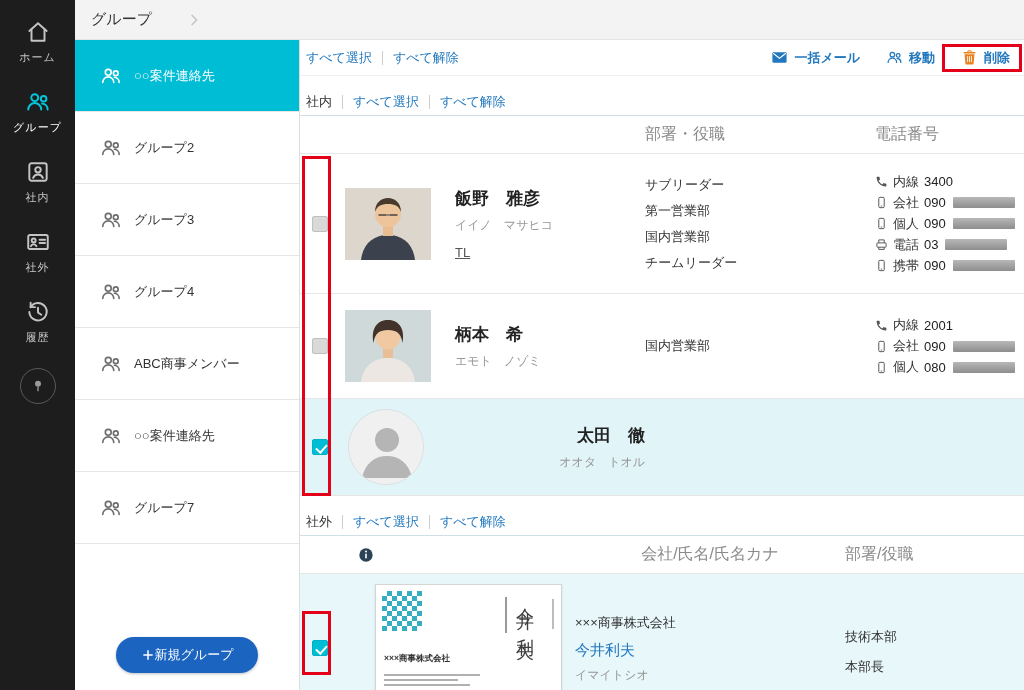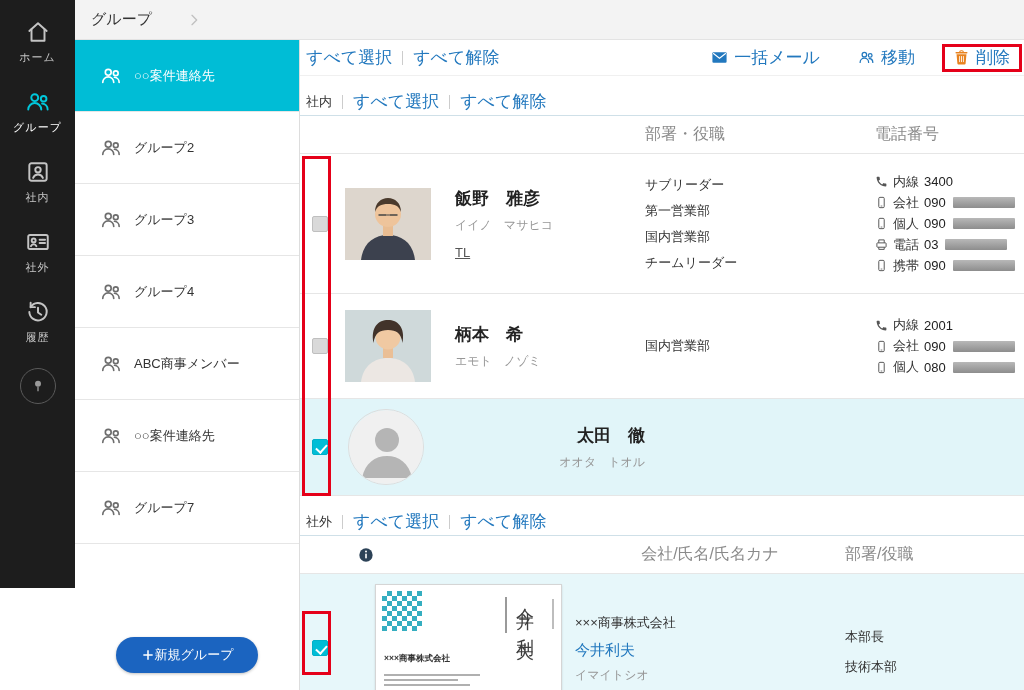--- a/index.html
+++ b/index.html
@@ -1,21 +1,21 @@
 <!DOCTYPE html>
 <html><head>
 <meta charset="utf-8">
 <style>
   * { box-sizing: border-box; margin: 0; padding: 0; }
   html,body { width:1024px; height:690px; }
   body { font-family:"Liberation Sans","DejaVu Sans",sans-serif; background:#fff; overflow:hidden; }
   .app { position:relative; width:1024px; height:690px; background:#fff; overflow:hidden; }
 
   
-  .sidenav { position:absolute; left:0; top:0; width:75px; height:588px; background:#1d1d1d; z-index:5;font-family:Liberation Serif, serif; }
+  .sidenav { position:absolute; left:0; top:0; width:75px; height:690px; background:#1d1d1d; z-index:5;font-family:Liberation Serif, serif; }
   .nav-item { height:70px; padding-top:13px; display:flex; flex-direction:column; align-items:center; gap:5px; color:#c4c4c4; cursor:pointer; }
   .nav-item:first-child { margin-top:6px; }
   .nav-item .nicon { width:26px; height:26px; color:#c4c4c4; }
   .nav-item .nlbl { font-size:11px; letter-spacing:1px; }
   .nav-item.active .nicon { color:#00c8dc; }
   .nav-item.active .nlbl { color:#ffffff; }
   .nav-pin { margin:12px auto 0; width:36px; height:36px; border:1.5px solid #5a5a5a; border-radius:50%; display:flex; align-items:center; justify-content:center; color:#9a9a9a; cursor:pointer; }
 
   svg.ic { display:block; }
   svg.stroke { fill:none; stroke:currentColor; stroke-width:1.8; stroke-linecap:round; stroke-linejoin:round; }
@@ -30,23 +30,23 @@
   .group-item { height:72px; display:flex; align-items:center; gap:12px; padding-left:25px; border-bottom:1px solid #e6e6e6; font-size:13px; color:#333; cursor:pointer; }
   .group-item .gicon { width:22px; height:22px; color:#6d6d6d; flex:0 0 auto; }
   .group-item.active { background:#00bdd6; color:#fff; }
   .group-item.active .gicon { color:#fff; }
   .new-group { position:absolute; left:50%; transform:translateX(-50%); bottom:17px; width:142px; height:36px; border-radius:18px; background:#1b64c0; color:#fff; font-size:13px; display:flex; align-items:center; justify-content:center; cursor:pointer; box-shadow:0 1px 3px rgba(0,0,0,.25); }
   .new-group .plus { width:14px; height:14px; }
 
   
   .main { position:absolute; left:300px; top:40px; width:724px; height:650px; background:#fff; overflow:hidden; }
   .toolbar { height:36px; display:flex; align-items:center; padding:0 14px 0 6px; border-bottom:1px solid #f0f0f0; }
-  .blink { color:#2278be; font-size:17px; cursor:pointer; text-decoration:none; }
+  .blink { color:#2278be; font-size:13px; cursor:pointer; text-decoration:none; }
   .vsep { width:1px; height:14px; background:#ccc; margin:0 10px; }
-  .tb-right { margin-left:auto; display:flex; align-items:center; gap:38px; }
+  .tb-right { margin-left:auto; display:flex; align-items:center; gap:26px;font-weight:bold; }
   .tb-action { display:flex; align-items:center; gap:6px; cursor:pointer; }
   .tb-action svg { width:17px; height:17px; }
 
   .tabbar { margin-top:12px; height:28px; display:flex; align-items:center; padding-left:6px; border-bottom:1px solid #cfe0e8; }
   .tab-label { font-size:13px; color:#333; }
 
   .cols { height:38px; display:flex; align-items:center; color:#8a8a8a; font-size:16px; border-bottom:1px solid #e6e6e6; }
   .c-check { width:40px; display:flex; justify-content:center; }
   .c-photo { width:115px; }
   .c-name  { width:190px; }
@@ -486,22 +486,22 @@
               <i></i>
             </div>
         </div>
       </div>
       <div class="c-company">
         <div class="ext-company">×××商事株式会社</div>
         <div class="ext-name">今井利夫</div>
         <div class="ext-kana">イマイトシオ</div>
       </div>
       <div class="c-dept2">
+        <div class="ext-dept">技術本部</div>
         <div class="ext-dept">本部長</div>
-        <div class="ext-dept">技術本部</div>
       </div>
     </div>
 
   </main>
 
   <div class="anno anno-delete"></div>
   <div class="anno anno-internal"></div>
   <div class="anno anno-external"></div>
 
 </div>

